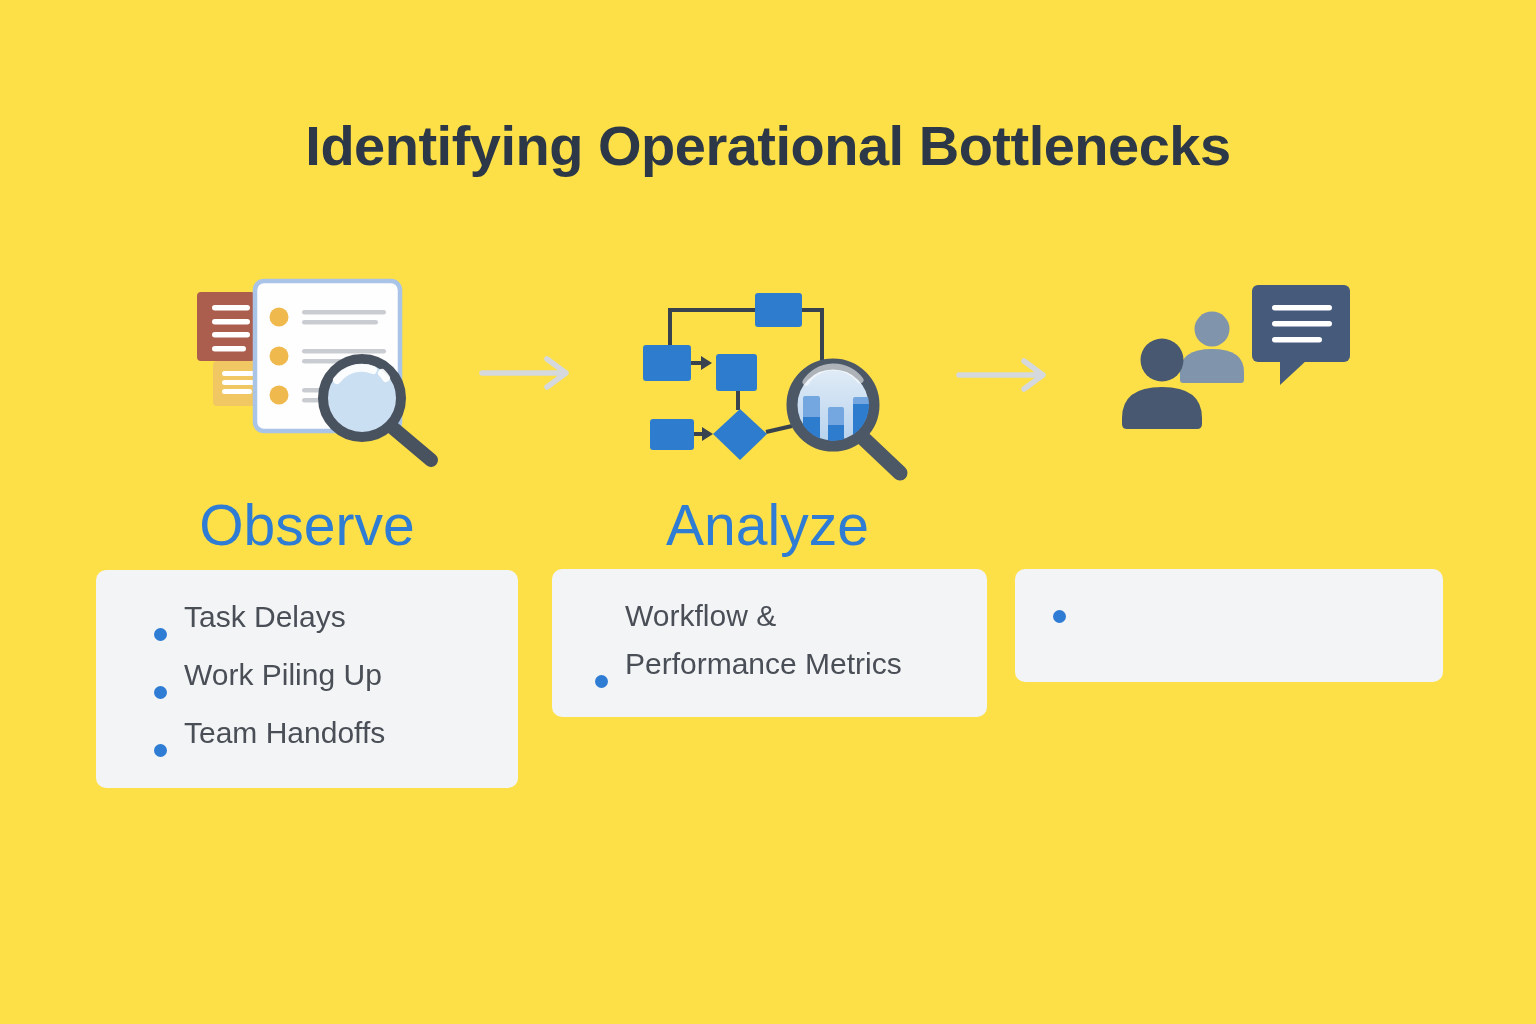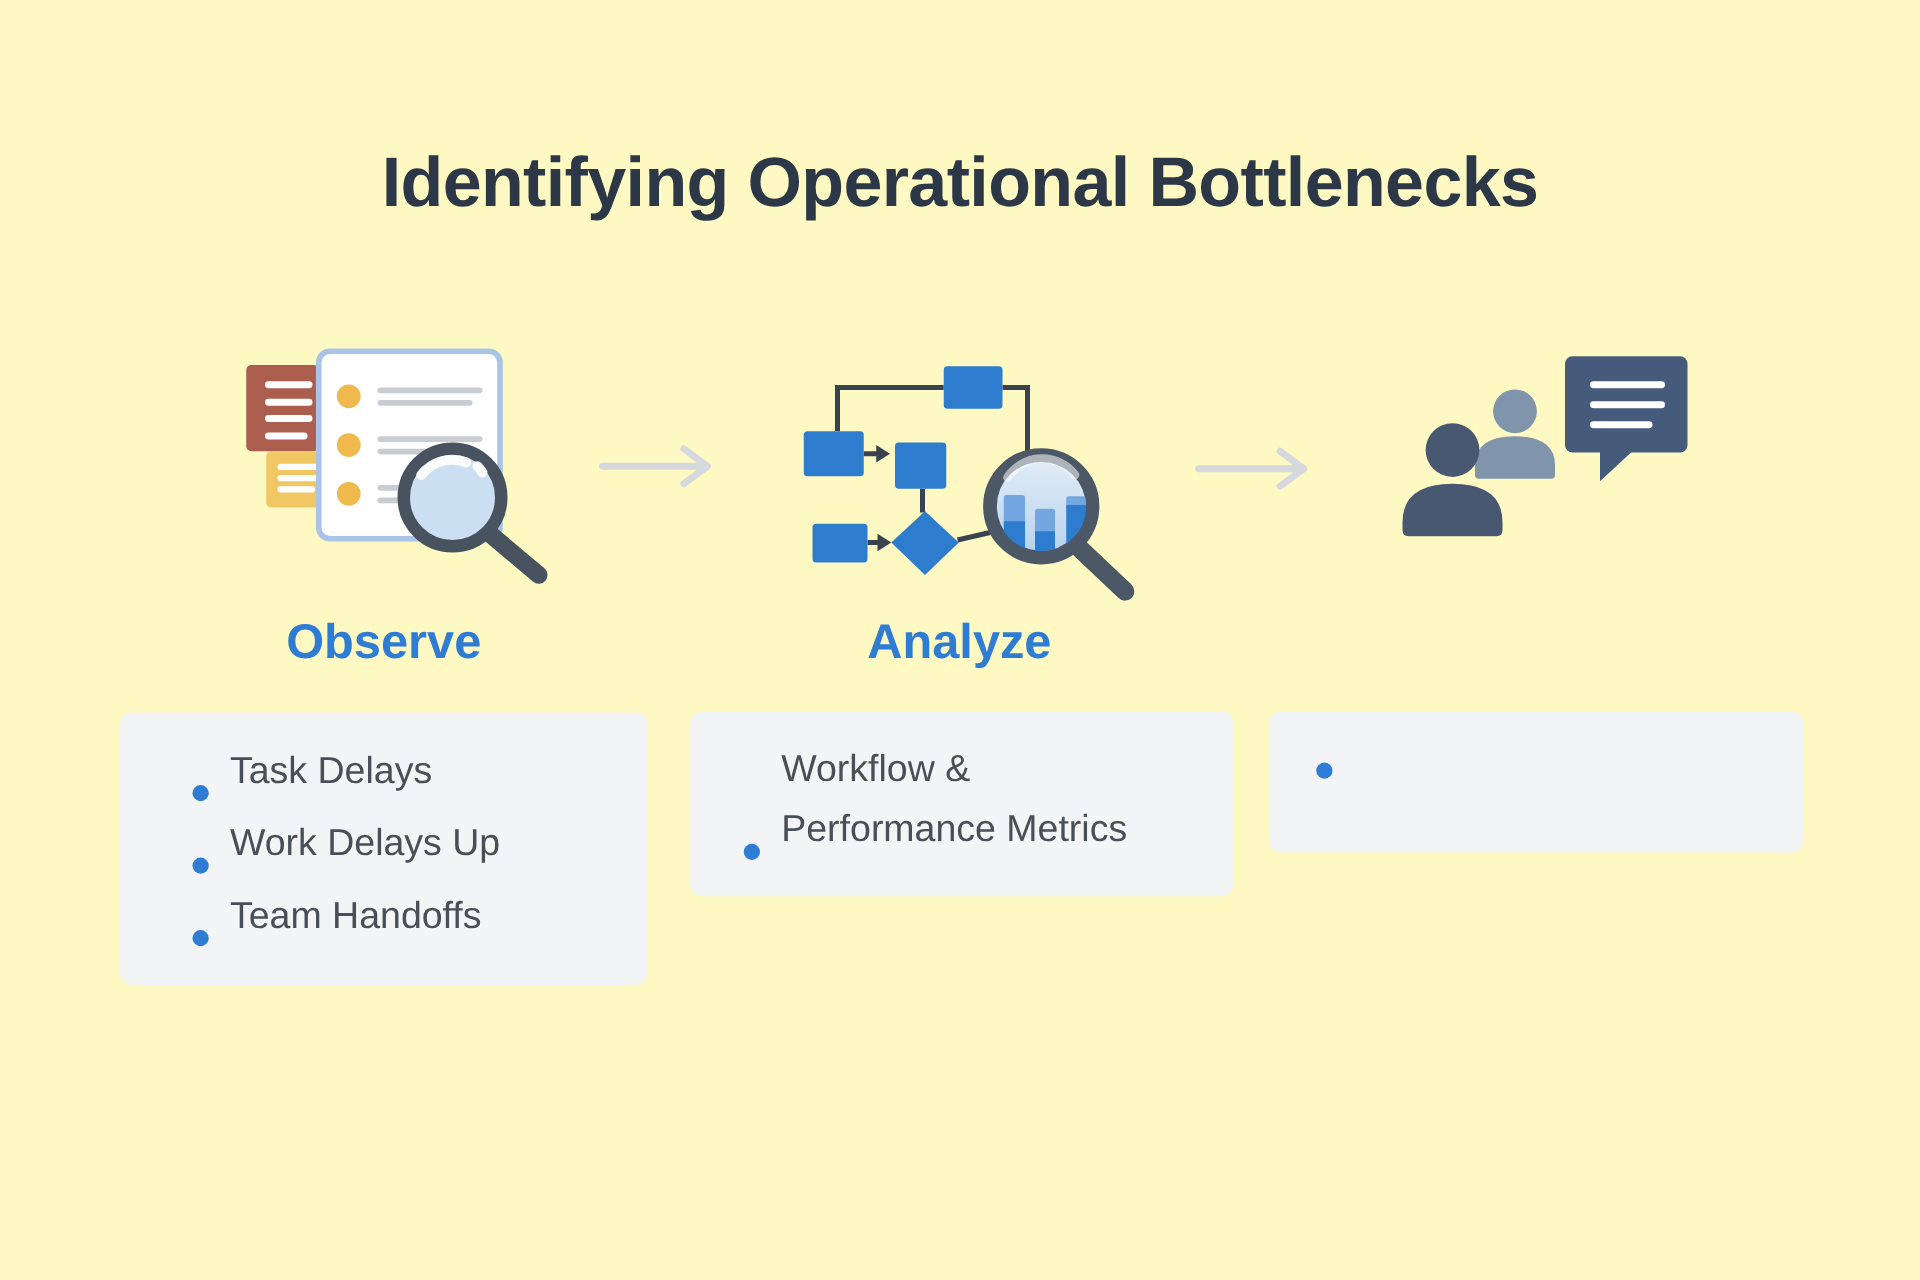--- a/index.html
+++ b/index.html
@@ -1,37 +1,37 @@
 <!DOCTYPE html>
 <html><head>
 <meta charset="utf-8">
 <style>
   * { margin:0; padding:0; box-sizing:border-box; }
   html,body { width:1536px; height:1024px; }
   body { background:#fcfcfc; font-family:"Liberation Sans", sans-serif; overflow:hidden; }
-  .canvas { position:relative; width:1536px; height:1024px; background:#fef9c3; }
+  .canvas { position:relative; width:1536px; height:1024px; background:#fde047; }
 
   .page-title {
     position:absolute; top:113px; left:0; width:1536px;
     text-align:center; font-size:56px; font-weight:700;
     color:#2c3848; letter-spacing:-0.5px;
   }
 
   .step-icon { position:absolute; }
   .icon-observe  { left:180px; top:268px; width:300px; height:220px; }
   .icon-analyze  { left:620px; top:270px; width:320px; height:220px; }
   .icon-validate { left:1100px; top:272px; width:300px; height:200px; }
 
   .flow-arrow { position:absolute; width:100px; height:36px; }
   .arrow-1 { left:478px; top:355px; }
   .arrow-2 { left:955px; top:357px; }
 
   .step-heading {
     position:absolute; top:492px; text-align:center;
-    font-size:39px; font-weight:700; color:#2e7cd4;
+    font-size:57px; font-weight:400; color:#2e7cd4;
   }
   .heading-observe  { left:96px;  width:422px; }
   .heading-analyze  { left:550px; width:435px; }
   .heading-validate { left:1015px; width:428px; }
 
   .card {
     position:absolute; background:#f3f4f5; border-radius:10px;
   }
   .card-observe  { left:96px;  top:570px; width:422px; height:218px; }
   .card-analyze  { left:552px; top:569px; width:435px; height:148px; }
@@ -151,21 +151,21 @@
   <div class="step-heading heading-analyze">Analyze</div>
 
   <div class="card card-observe">
     <ul>
       <li>
         <span class="bullet-dot"></span>
         <span class="bullet-text">Task Delays</span>
       </li>
       <li>
         <span class="bullet-dot"></span>
-        <span class="bullet-text">Work Delays Up</span>
+        <span class="bullet-text">Work Piling Up</span>
       </li>
       <li>
         <span class="bullet-dot"></span>
         <span class="bullet-text">Team Handoffs</span>
       </li>
     </ul>
   </div>
 
   <div class="card card-analyze">
     <ul>

